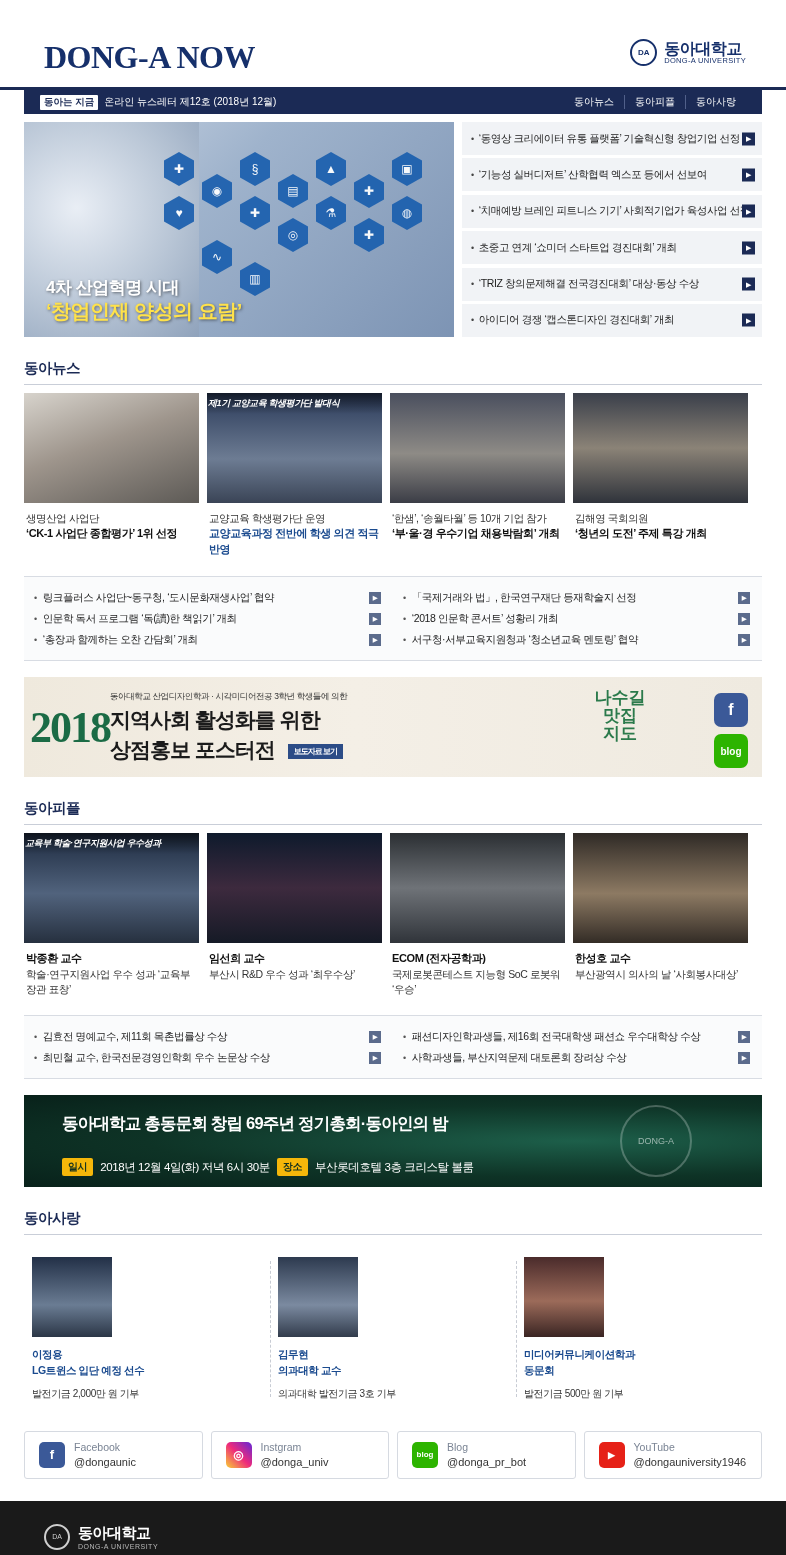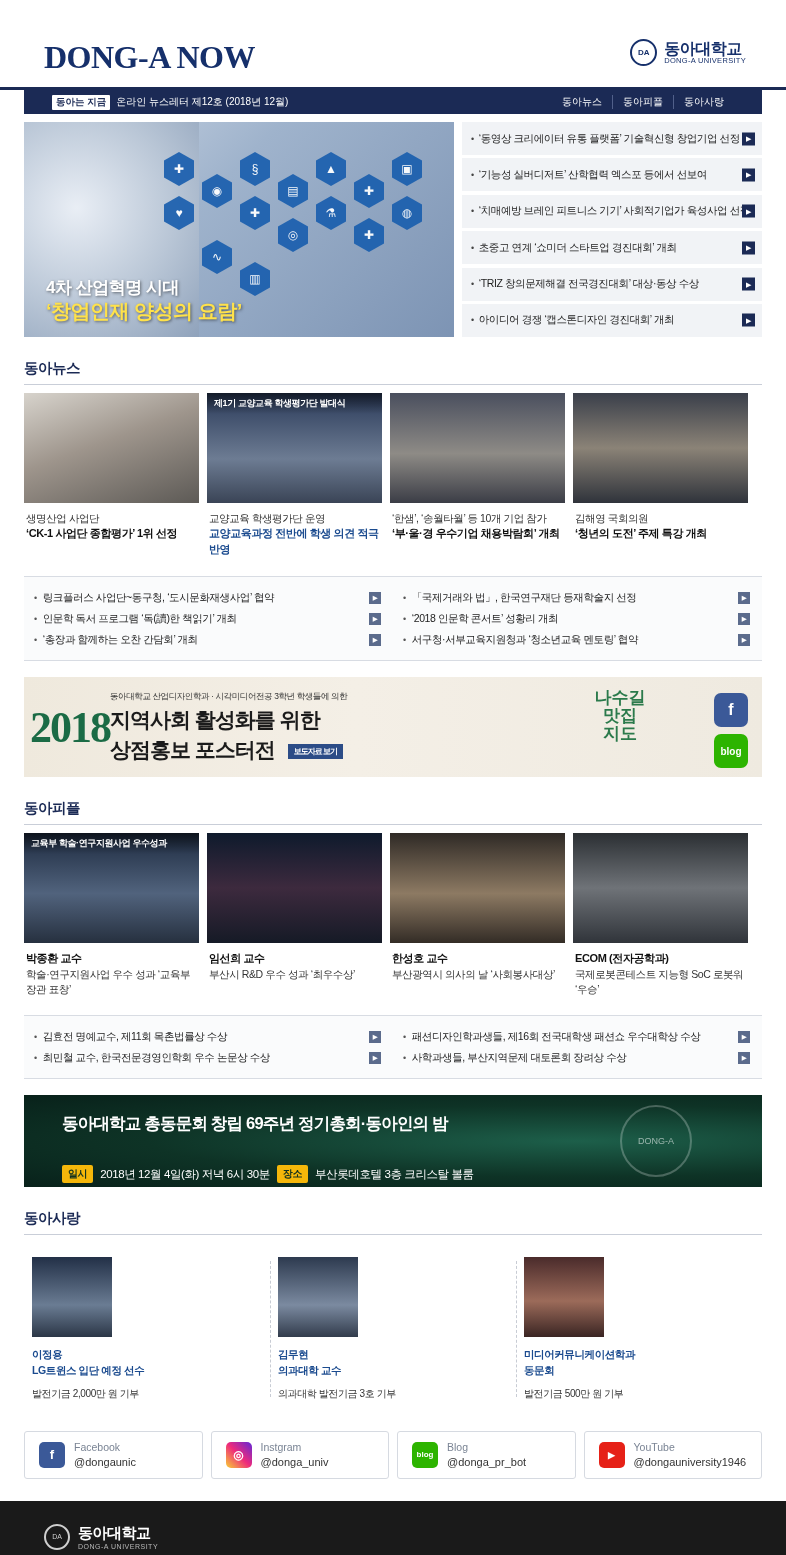--- a/index.html
+++ b/index.html
@@ -38,21 +38,21 @@
   .univ-kr { font-size:16px;font-weight:bold;color:#16306b;letter-spacing:-0.5px;}
   .univ-en { font-size:7.5px;color:#16306b;letter-spacing:0.3px;}
 
   
   .navstrip {
     margin:0 24px;
     height:24px;
     background:#1b2a55;
     color:#fff;
     display:flex; align-items:center; justify-content:space-between;
-    padding:0 28px;
+    padding:0 16px;
     font-size:10px;
   }
   .nav-left { display:flex; align-items:center; gap:6px; }
   .nav-badge {
     background:#fff;color:#1b2a55;font-weight:bold;
     padding:1px 4px;font-size:9.5px;border-radius:1px;
   }
   .nav-right { display:flex; align-items:center; gap:0; }
   .nav-right span { padding:0 10px; font-size:10px; }
   .nav-right span + span { border-left:1px solid #51608a; }
@@ -179,21 +179,21 @@
   .sq.blog { background:#2db400;font-size:10px; }
 
   
   .event {
     margin:16px 24px 0;height:92px;
     background:radial-gradient(ellipse at 75% 50%, #1d5f4a 0%, #0e3326 55%, #08211a 100%);
     position:relative;overflow:hidden;
     padding:18px 0 0 38px;color:#fff;
   }
   .event .e1 { font-size:16.5px;font-weight:bold;letter-spacing:-0.8px; }
-  .event .e2 { margin-top:30px;font-size:11.5px;display:flex;align-items:center;gap:7px;letter-spacing:-0.4px;}
+  .event .e2 { margin-top:23px;font-size:11.5px;display:flex;align-items:center;gap:7px;letter-spacing:-0.4px;}
   .tag { background:#f5b70a;color:#14321f;font-weight:bold;font-size:10px;padding:2px 6px;border-radius:2px;}
   .event .seal {
     position:absolute;right:70px;top:10px;width:72px;height:72px;border-radius:50%;
     border:2px solid rgba(255,255,255,.45);opacity:.55;
     display:flex;align-items:center;justify-content:center;font-size:9px;
   }
 
   
   .love { margin:0 24px;display:flex;padding:14px 0 4px; }
   .love-item { width:33.33%;display:flex;gap:10px;padding:0 8px;position:relative;flex-direction:column; }
@@ -245,23 +245,24 @@
   .p4{background:linear-gradient(180deg,#3a3f4a,#8b8377 50%,#2f333b);}
   .p5{background:linear-gradient(180deg,#1d2a3f,#51637d 55%,#26303f);}
   .p6{background:linear-gradient(180deg,#0e1a2c,#3d2a3e 50%,#151a26);}
   .p7{background:linear-gradient(180deg,#2f2a26,#8d7a63 55%,#332c26);}
   .p8{background:linear-gradient(180deg,#2b2f33,#6f7378 50%,#30343a);}
   .p9{background:linear-gradient(180deg,#223047,#6a7c93 60%,#2b3646);}
   .p10{background:linear-gradient(180deg,#2d3a4f,#7b8aa0 60%,#323c4c);}
   .p11{background:linear-gradient(180deg,#4a2b2b,#9c6b5a 55%,#3a2523);}
   .thumb-ov{
     position:absolute;left:0;top:0;right:0;
-    font-size:9px;color:#fff;padding:4px 7px;letter-spacing:-0.4px;
+    font-size:9px;color:#fff;padding:4px 1px;letter-spacing:-0.4px;
     background:linear-gradient(180deg,rgba(0,0,0,.55),rgba(0,0,0,0));
     font-weight:bold;
+    font-style:italic;
   }
 </style>
 </head>
 <body>
 
 <div class="page">
 
   <div class="topbar"></div>
 
   <div class="header">
@@ -463,34 +464,34 @@
       <div class="thumb">
         <div class="ph p6"></div>
       </div>
       <div class="cap">
         <div class="l2">임선희 교수</div>
         <div class="l1">부산시 R&amp;D 우수 성과 ‘최우수상’</div>
       </div>
     </div>
     <div class="card">
       <div class="thumb">
+        <div class="ph p8"></div>
+      </div>
+      <div class="cap">
+        <div class="l2">ECOM (전자공학과)</div>
+        <div class="l1">국제로봇콘테스트 지능형 SoC 로봇워 ‘우승’</div>
+      </div>
+    </div>
+    <div class="card">
+      <div class="thumb">
         <div class="ph p7"></div>
       </div>
       <div class="cap">
         <div class="l2">한성호 교수</div>
         <div class="l1">부산광역시 의사의 날 ‘사회봉사대상’</div>
-      </div>
-    </div>
-    <div class="card">
-      <div class="thumb">
-        <div class="ph p8"></div>
-      </div>
-      <div class="cap">
-        <div class="l2">ECOM (전자공학과)</div>
-        <div class="l1">국제로봇콘테스트 지능형 SoC 로봇워 ‘우승’</div>
       </div>
     </div>
   </div>
 
   <div class="linklist">
     <div class="linkcol">
       <div class="linkrow">
         <span class="dot">•</span>
         <span>김효전 명예교수, 제11회 목촌법률상 수상</span>
         <span class="lk-arrow">▶</span>

